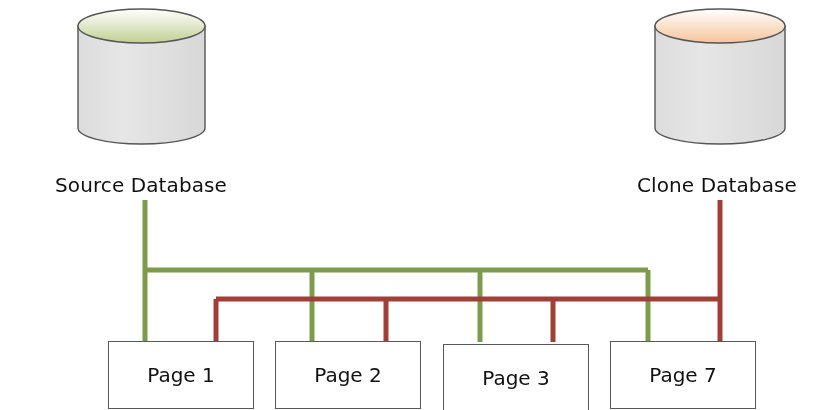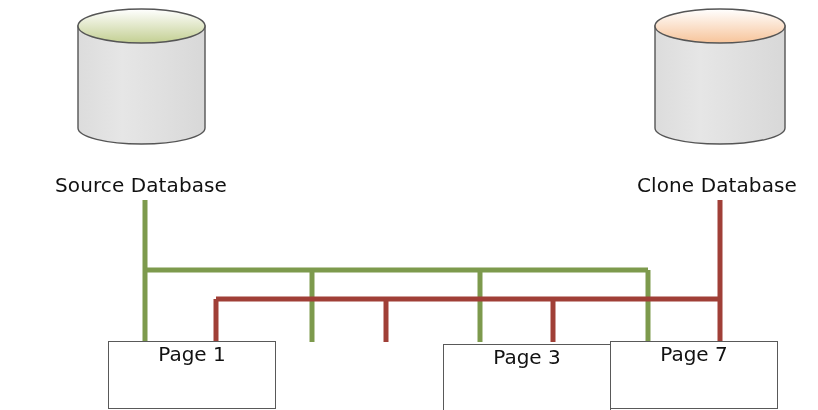--- a/index.html
+++ b/index.html
@@ -20,26 +20,26 @@
   .db-label {
     position: absolute;
     font-size: 20px;
     color: #111111;
     white-space: nowrap;
     letter-spacing: 0.1px;
   }
   .page-box {
     position: absolute;
     box-sizing: border-box;
-    width: 168px;
+    width: 146px;
     height: 68px;
     border: 1.3px solid #595959;
     background: #ffffff;
     display: flex;
-    align-items: flex-start;
+    align-items: center;
     justify-content: center;
   }
   .page-box-label {
     font-size: 20px;
     color: #111111;
     white-space: nowrap;
   }
   .cyl-svg, .conn-svg {
     position: absolute;
     top: 0;
@@ -99,20 +99,23 @@
   </svg>
 
   <div class="db-label" style="left:637px; top:173px;">Clone Database</div>
 
   <div class="db-label" style="left:55px; top:173px;">Source Database</div>
 
   <div class="page-box" style="left:108px; top:341px;">
     <span class="page-box-label">Page 1</span>
   </div>
 
+  <div class="page-box" style="left:275px; top:341px;">
+    <span class="page-box-label">Page 2</span>
+  </div>
 
   <div class="page-box" style="left:443px; top:344px;">
     <span class="page-box-label">Page 3</span>
   </div>
 
   <div class="page-box" style="left:610px; top:341px;">
     <span class="page-box-label">Page 7</span>
   </div>
 
 </div>

